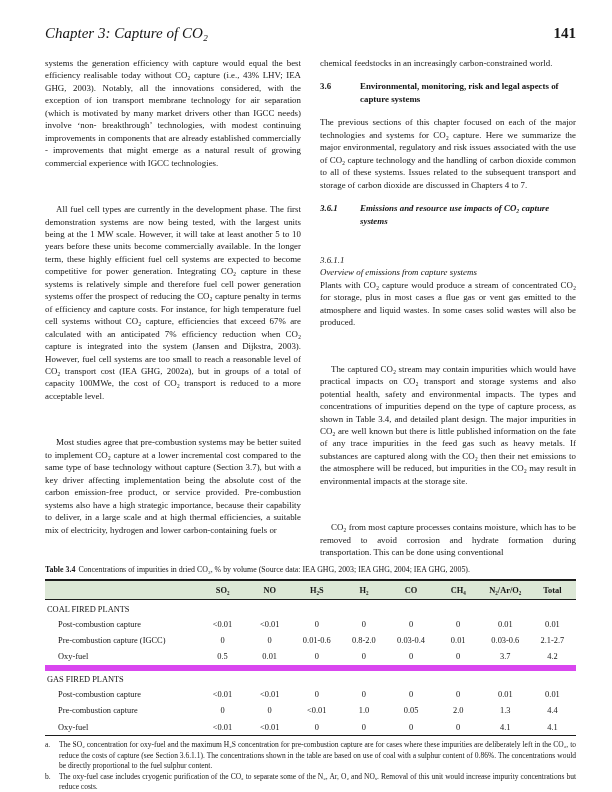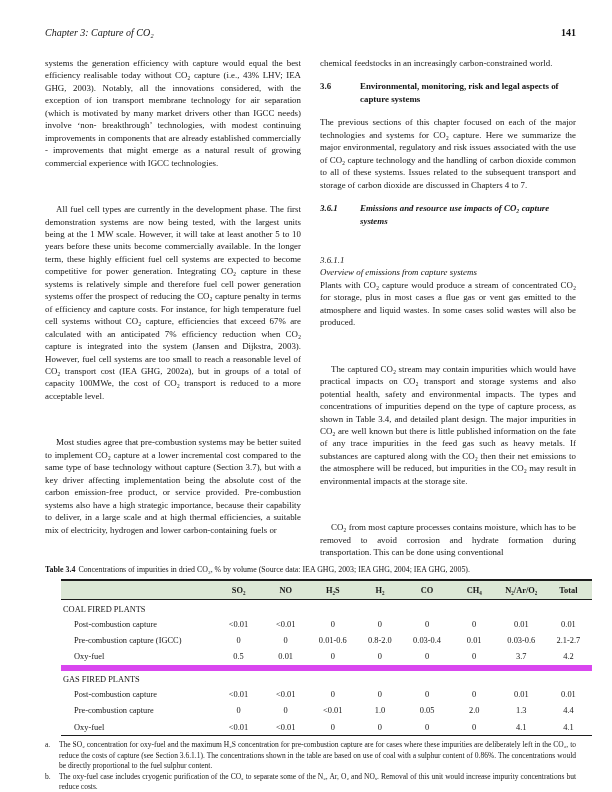--- a/index.html
+++ b/index.html
@@ -12,21 +12,21 @@
   }
   .page {
     width: 612px; height: 792px;
     padding: 27px 36px 0 45px;
     overflow: hidden;
     position: relative;
   }
   
   .running-head {
     display: flex; justify-content: space-between; align-items: baseline;
-    font-size: 10px; line-height: 12px;
+    font-size: 15px; line-height: 12px;
     margin-bottom: 18px;
   }
   .running-head .chapter { font-style: italic; }
   .running-head .pageno { font-weight: bold; }
 
   
   .columns { display: flex; gap: 19px; min-height: 461px; align-items: flex-start; }
   .col {
     width: 256px; flex: none;
     font-size: 8.9px; line-height: 12.45px;
@@ -41,21 +41,21 @@
   .heading .htitle { flex: 1; text-align: left; }
   .h1 { font-weight: bold; margin: 11px 0 11px 0; }
   .h2 { font-weight: bold; font-style: italic; margin: 11px 0 27px 0; }
   .h3 { font-style: italic; margin: 0; flex-direction: column; }
 
   
   .table-block { margin-top: 6px; width: 531px; }
   .caption { font-size: 7.9px; line-height: 10.5px; margin: 0 0 4px 0; text-align: left; }
   .caption .cap-label { font-weight: bold; margin-right: 3px; }
 
-  table { width: 100%; border-collapse: collapse; table-layout: fixed; font-size: 8.4px; margin-left: 16px; }
+  table { width: 100%; border-collapse: collapse; table-layout: fixed; font-size: 8.4px; }
   col.c-label { width: 154px; }
   thead th {
     background: #dce7d6;
     border-top: 2px solid #1c1c1c;
     border-bottom: 1.2px solid #1c1c1c;
     font-weight: bold;
     padding: 4.5px 0 4.5px 0;
     text-align: center;
     font-size: 8.4px;
   }

